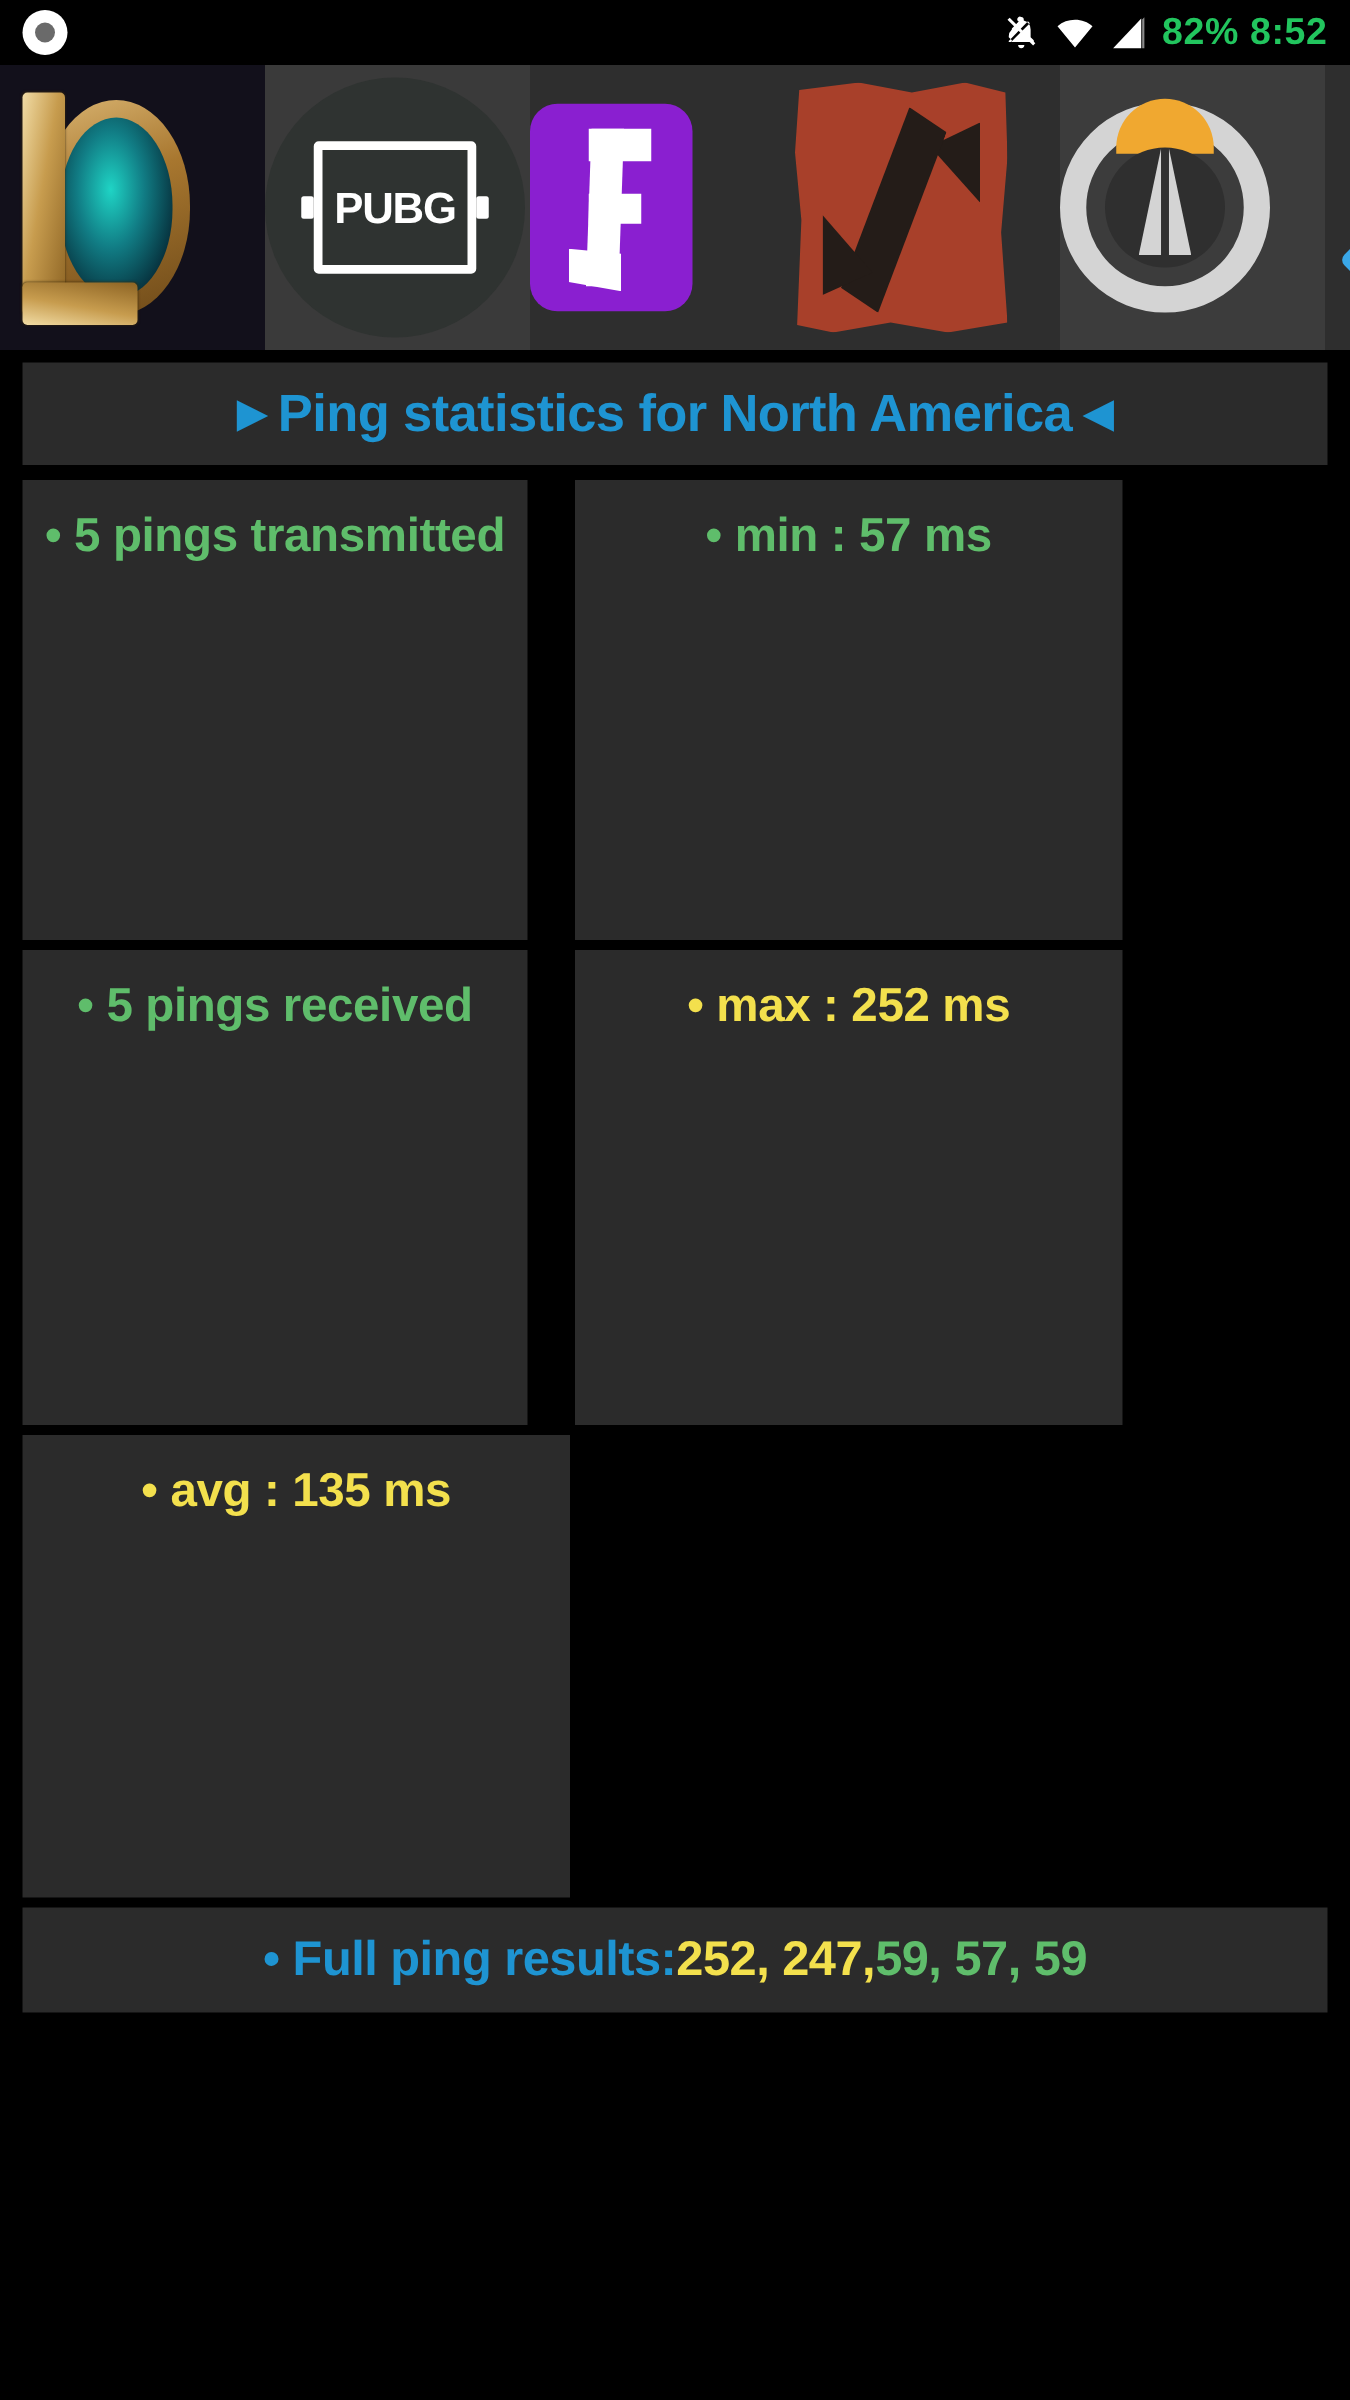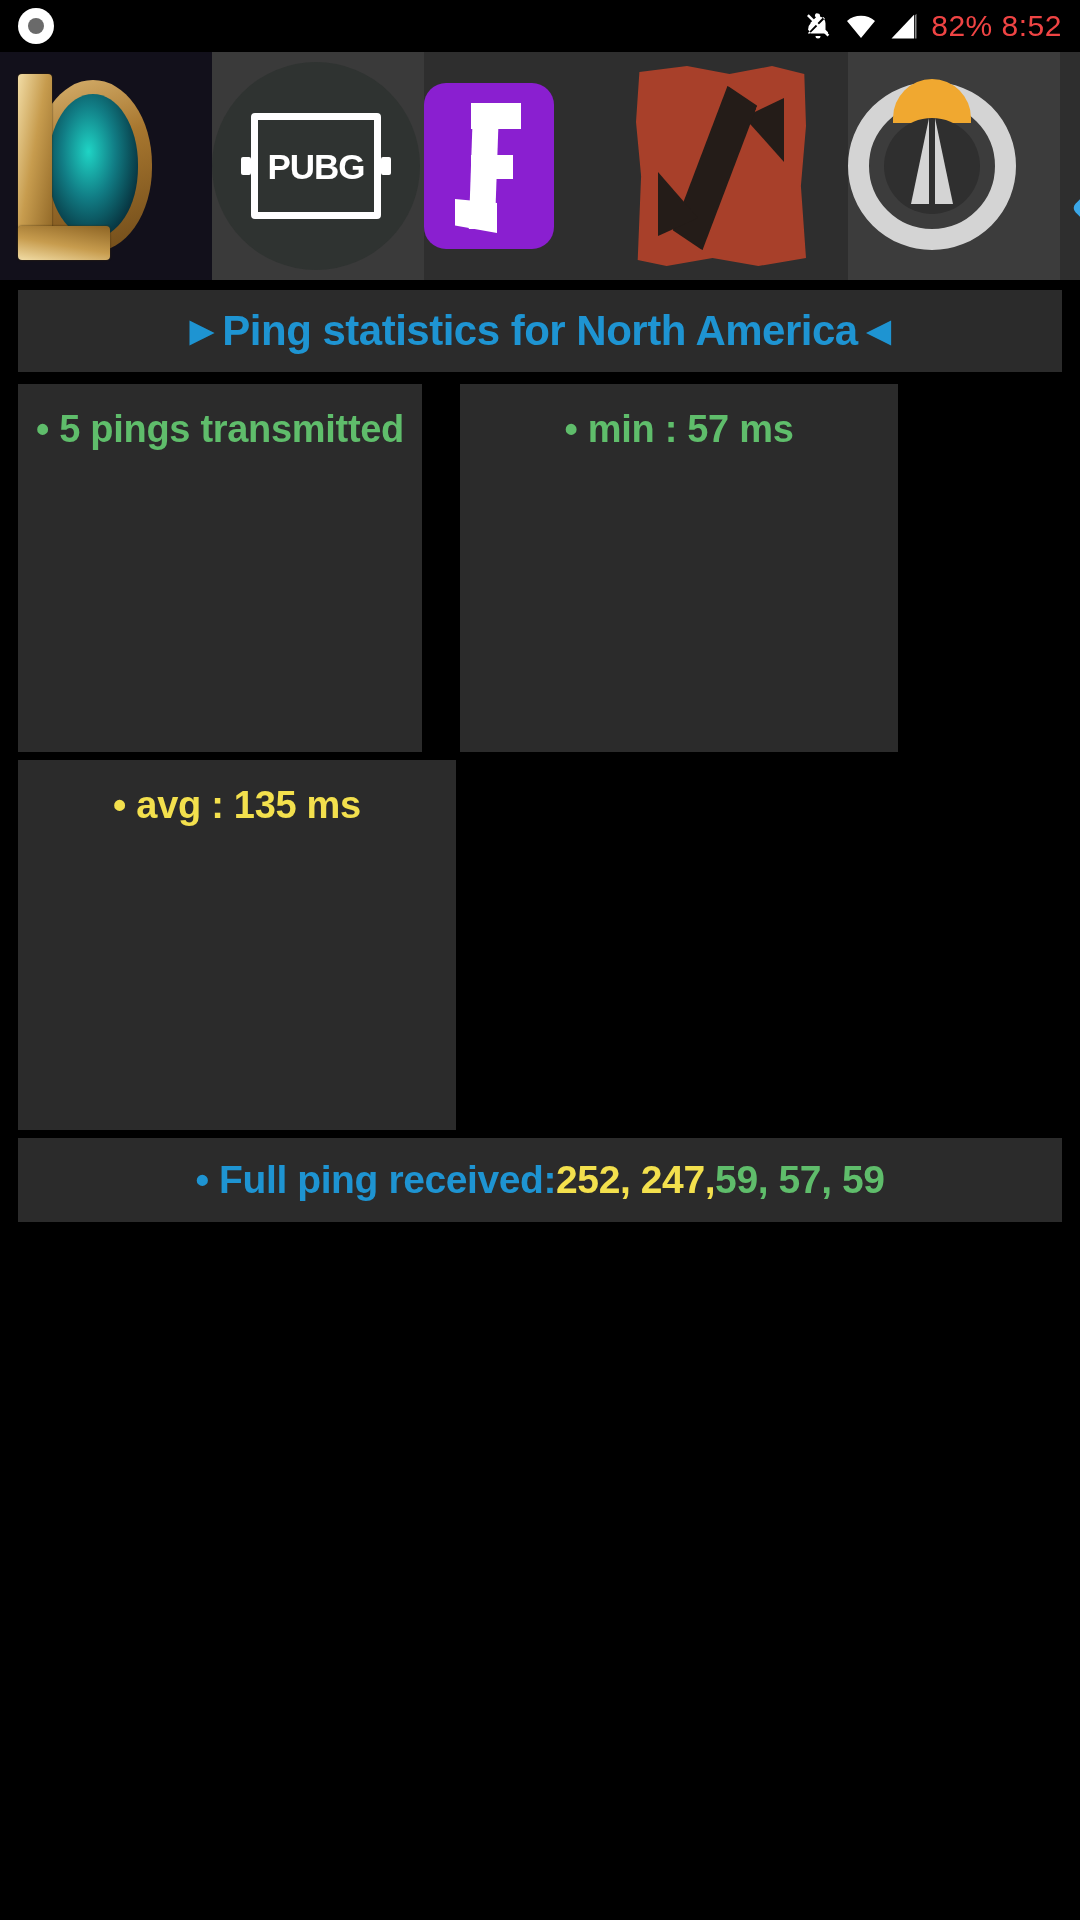--- a/index.html
+++ b/index.html
@@ -46,23 +46,23 @@
   }
   .status-right {
     margin-left: auto;
     display: flex;
     align-items: center;
     gap: 12px;
     padding-right: 18px;
   }
   .status-right svg { display: block; }
   .status-text {
-    color: #ef4444;
+    color: #22c55e;
     font-size: 30px;
-    font-weight: 400;
+    font-weight: 700;
     letter-spacing: 0.5px;
     white-space: nowrap;
   }
 
   
   .gamestrip {
     position: relative;
     width: 1080px;
     height: 228px;
     background: #000000;
@@ -409,26 +409,34 @@
 
   <div class="grid-row row-a">
     <div class="panel cell cell-left">
       <div class="cell-text green">• 5 pings transmitted</div>
     </div>
     <div class="panel cell cell-right">
       <div class="cell-text green">• min : 57 ms</div>
     </div>
   </div>
 
+  <div class="grid-row row-b">
+    <div class="panel cell cell-left">
+      <div class="cell-text green">• 5 pings received</div>
+    </div>
+    <div class="panel cell cell-right">
+      <div class="cell-text yellow">• max : 252 ms</div>
+    </div>
+  </div>
 
   <div class="grid-row row-c">
     <div class="panel cell cell-right">
       <div class="cell-text yellow">• avg : 135 ms</div>
     </div>
   </div>
 
   <div class="panel footer-panel">
-    <span class="footer-text blue">• Full ping received: </span>
+    <span class="footer-text blue">• Full ping results: </span>
       <span class="footer-text yellow">252, 247, </span>
       <span class="footer-text green">59, 57, 59</span>
   </div>
 
 </div>
 
 </body></html>

